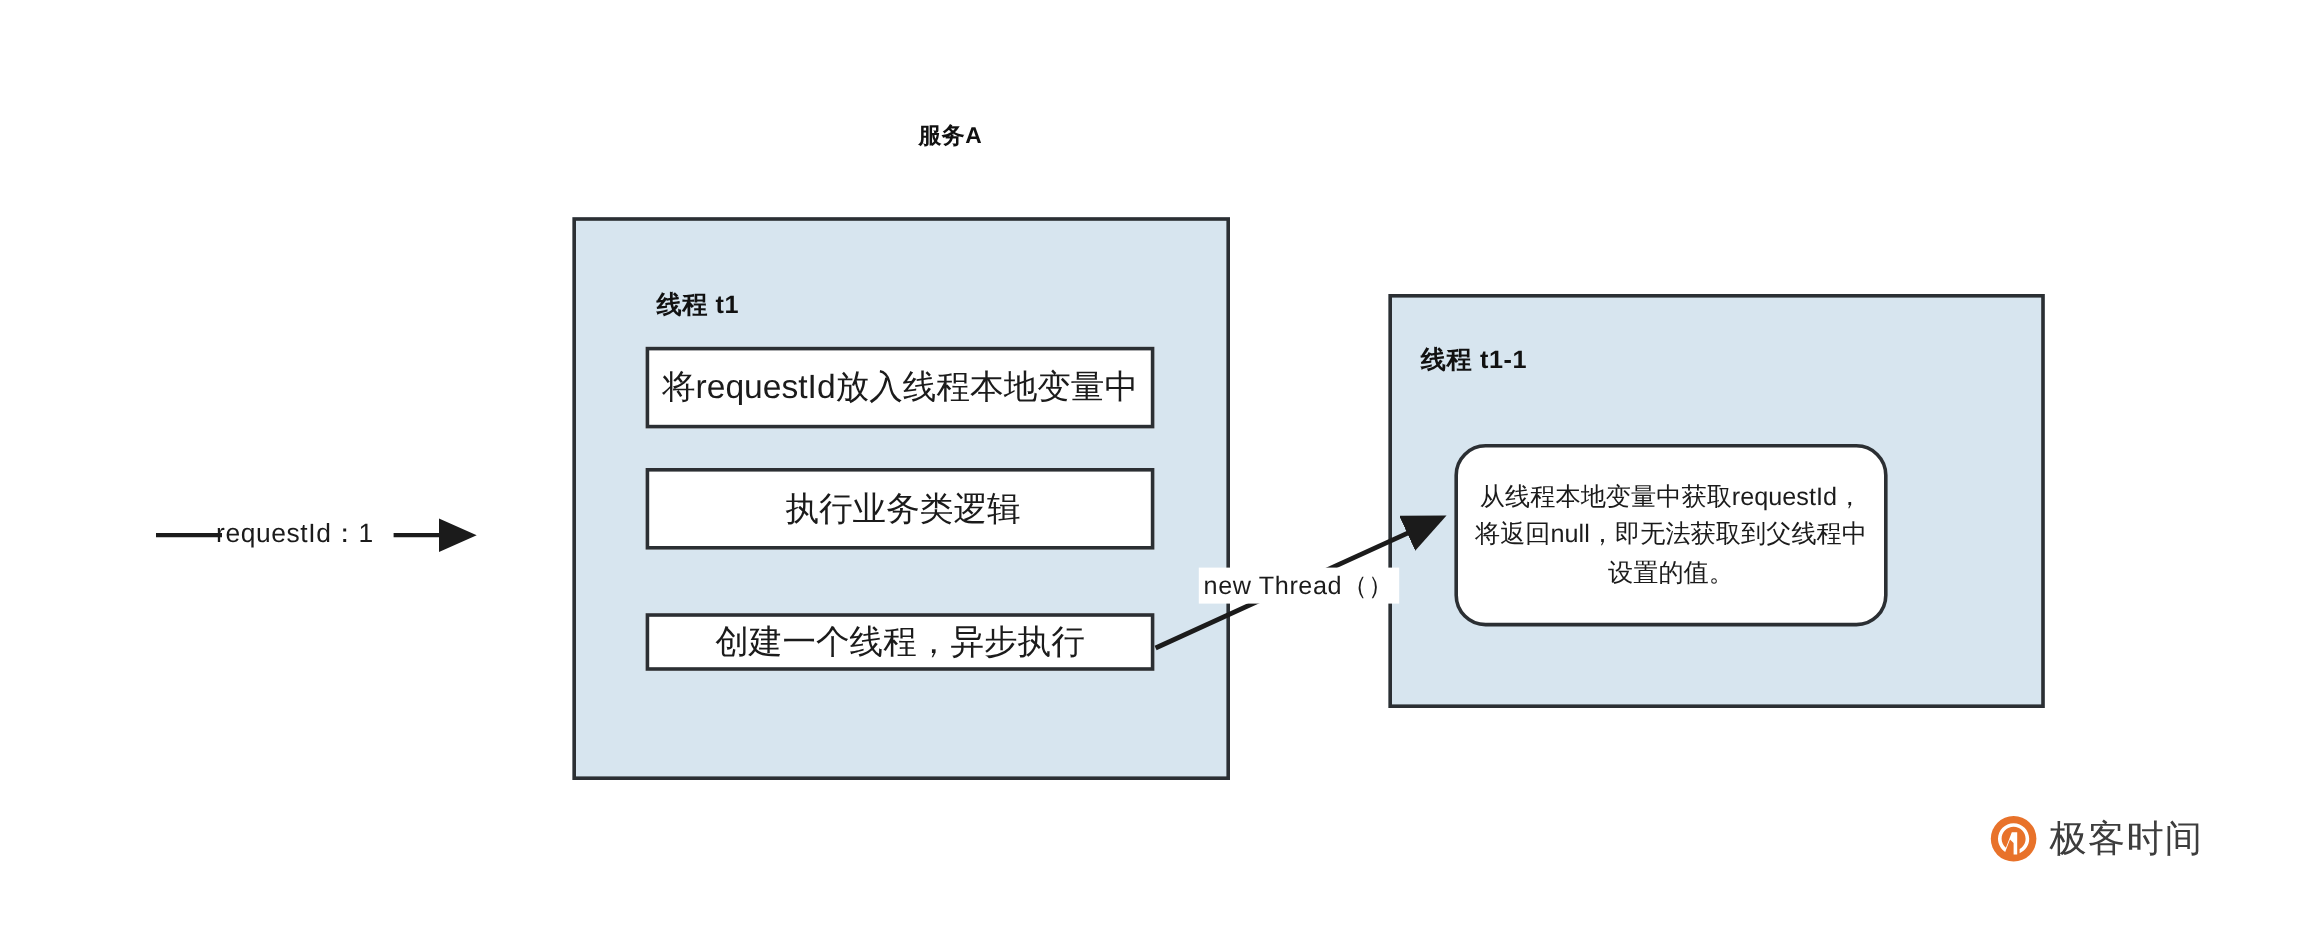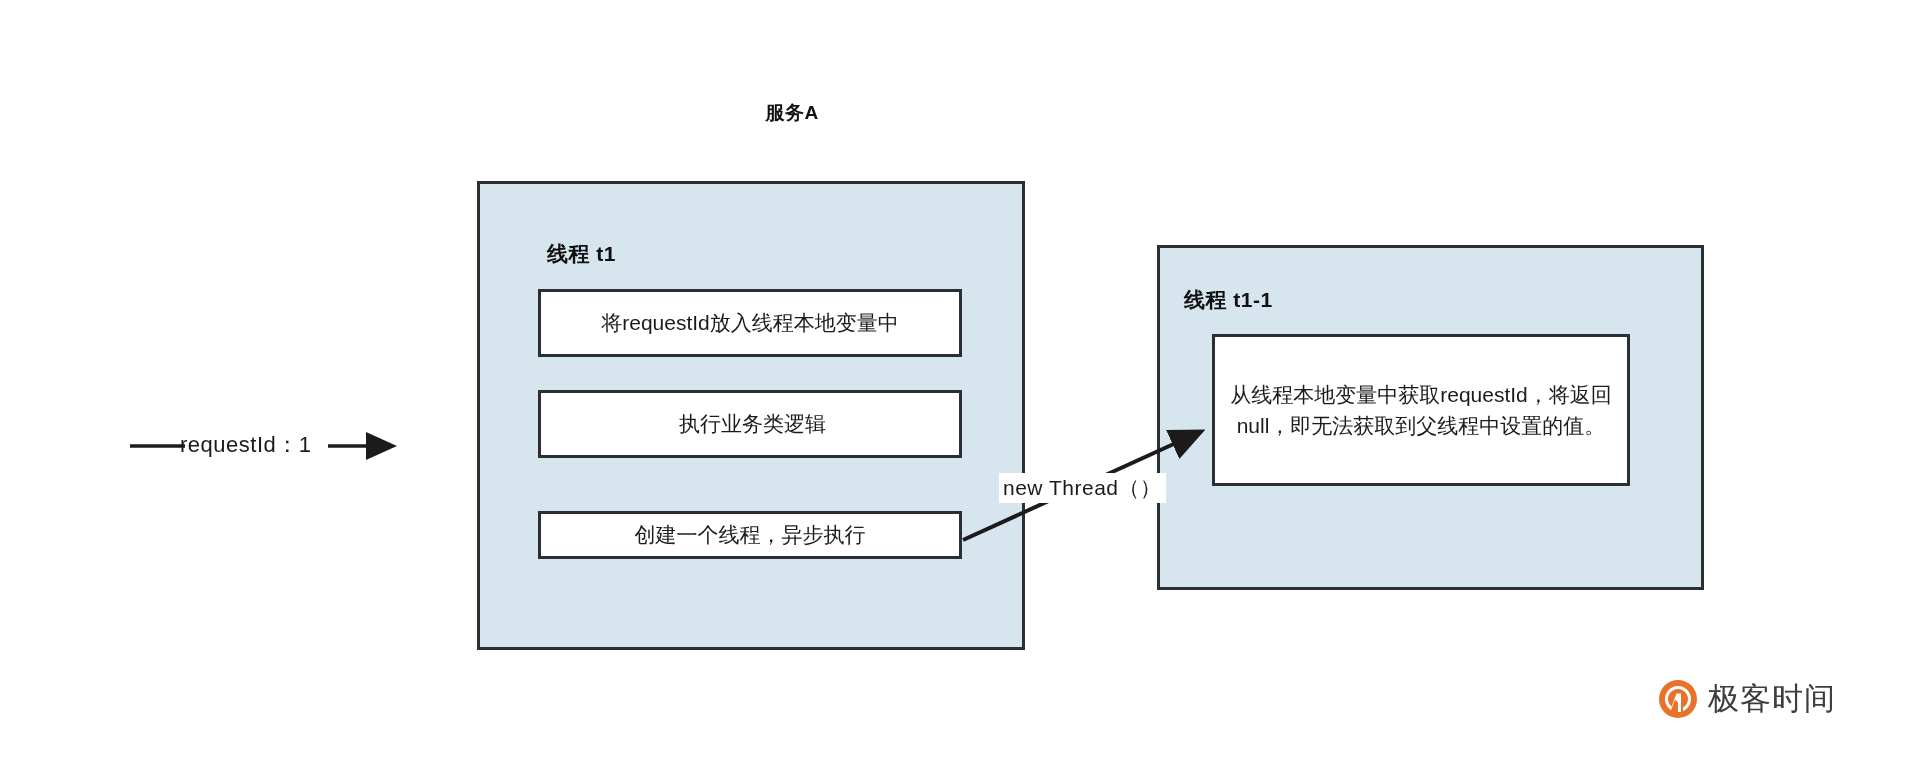--- a/index.html
+++ b/index.html
@@ -68,35 +68,36 @@
   
   .step-box {
     position: absolute;
     background: #ffffff;
     border: 3px solid #2b2f33;
     box-sizing: border-box;
     display: flex;
     align-items: center;
     justify-content: center;
     text-align: center;
-    font-size: 21px;
+    font-size: 28px;
     color: #1b1b1b;
     line-height: 1.45;
     padding: 4px 10px;
   }
   #step-1 { left: 538px;  top: 289px; width: 424px; height: 68px; }
   #step-2 { left: 538px;  top: 390px; width: 424px; height: 68px; padding-left: 15px; }
   #step-3 { left: 538px;  top: 511px; width: 424px; height: 48px; }
   #result-box {
     left: 1212px;
-    top: 334px;
-    width: 418px;
+    top: 370px;
+    width: 361px;
     height: 152px;
     font-size: 21px;
     line-height: 1.5;
+    border-radius: 26px;
   }
   #result-box .result-text {
     display: block;
     width: 100%;
   }
 
   
   #arrows {
     position: absolute;
     left: 0;

